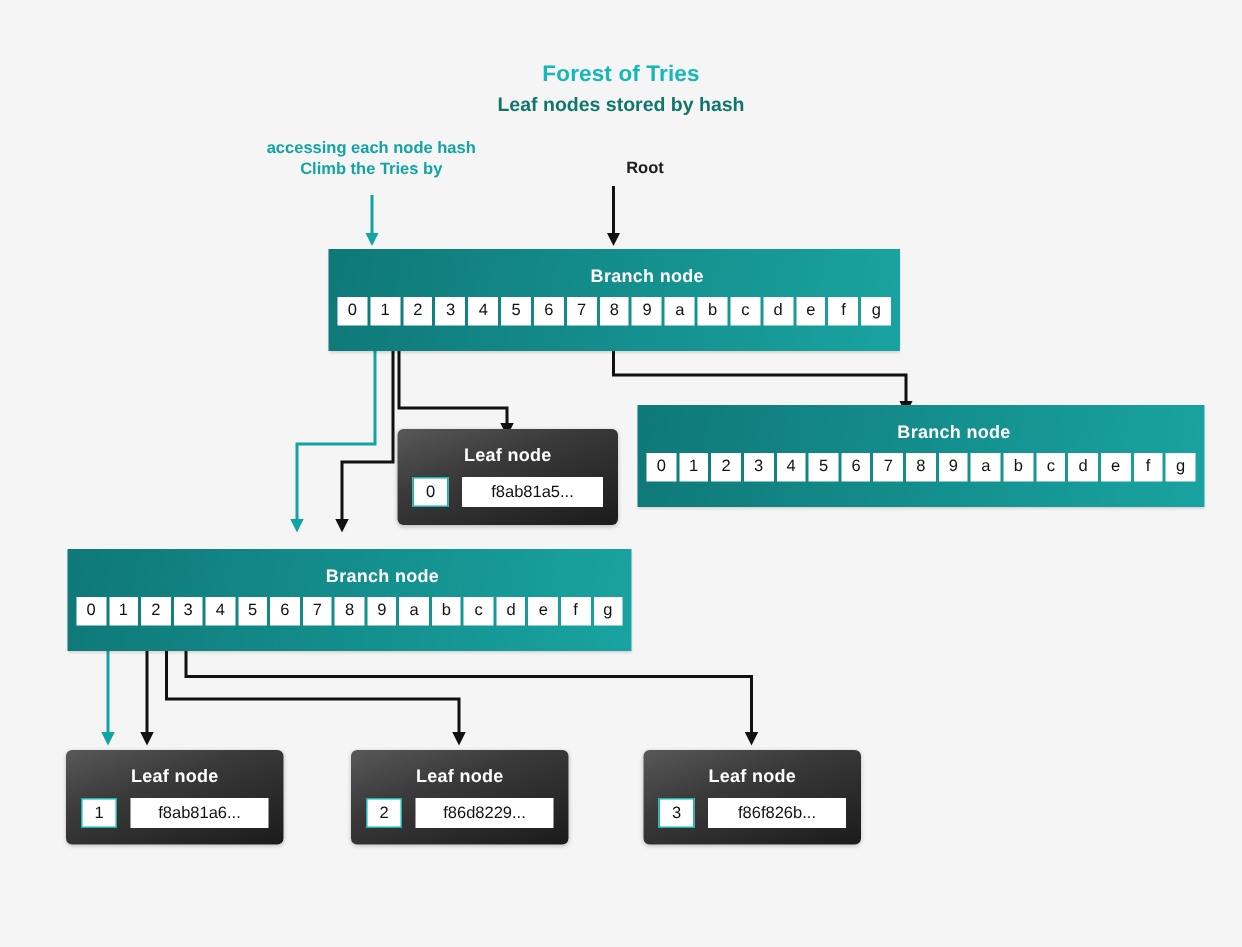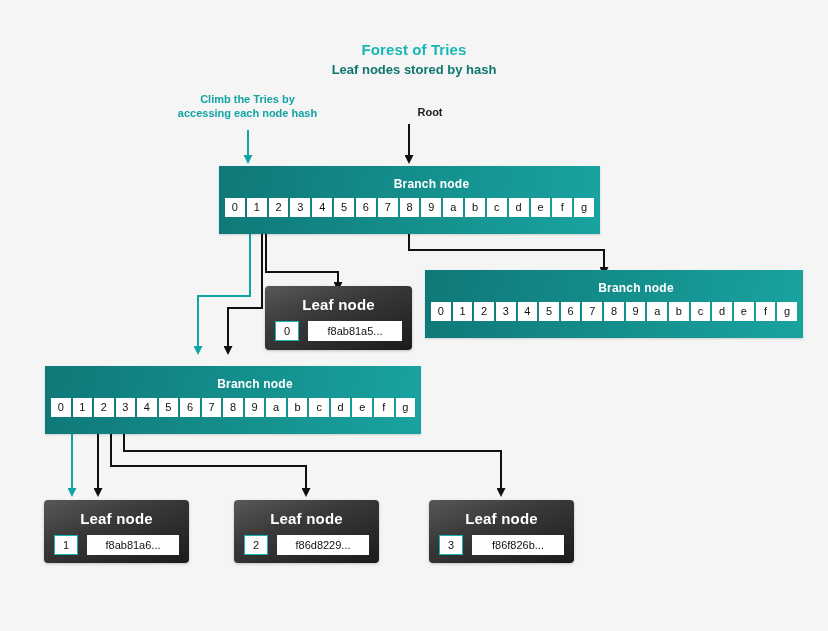--- a/index.html
+++ b/index.html
@@ -48,21 +48,21 @@
   .cell:last-child{margin-right:0;}
 
   
   .leaf{
     position:absolute;
     background:linear-gradient(160deg,#585858 0%,#3a3a3a 38%,#1b1b1b 100%);
     border-radius:4px;
     box-shadow:0 1px 3px rgba(0,0,0,.22);
   }
   .leaf .lf-title{
-    text-align:center;color:#ffffff;font-size:15px;font-weight:bold;
+    text-align:center;color:#ffffff;font-size:12px;font-weight:bold;
     padding-top:10px;letter-spacing:.2px;
   }
   .lf-row{display:flex;align-items:center;margin-top:8px;padding:0 10px;}
   .lf-idx{
     width:24px;height:20px;line-height:19px;text-align:center;
     background:#ffffff;color:#111;font-size:11px;
     border:1.5px solid #16b3b3;box-sizing:border-box;
   }
   .lf-hash{
     flex:1;height:20px;line-height:20px;text-align:center;
@@ -72,22 +72,22 @@
 </style>
 </head>
 <body>
 
 <div id="canvas">
 
   <div class="title">Forest of Tries</div>
   <div class="subtitle">Leaf nodes stored by hash</div>
 
   <div class="anno climb">
+    <div>accessing each node hash</div>
     <div>Climb the Tries by</div>
-    <div>accessing each node hash</div>
   </div>
   <div class="anno root">Root</div>
 
   <svg class="wires" viewBox="0 0 828 631">
     <defs>
       <marker id="ahB" markerWidth="9" markerHeight="9" refX="1" refY="4.5" orient="auto" markerUnits="userSpaceOnUse">
         <path d="M0,0 L9,4.5 L0,9 z" fill="#111111"></path>
       </marker>
       <marker id="ahT" markerWidth="9" markerHeight="9" refX="1" refY="4.5" orient="auto" markerUnits="userSpaceOnUse">
         <path d="M0,0 L9,4.5 L0,9 z" fill="#12a3a3"></path>

